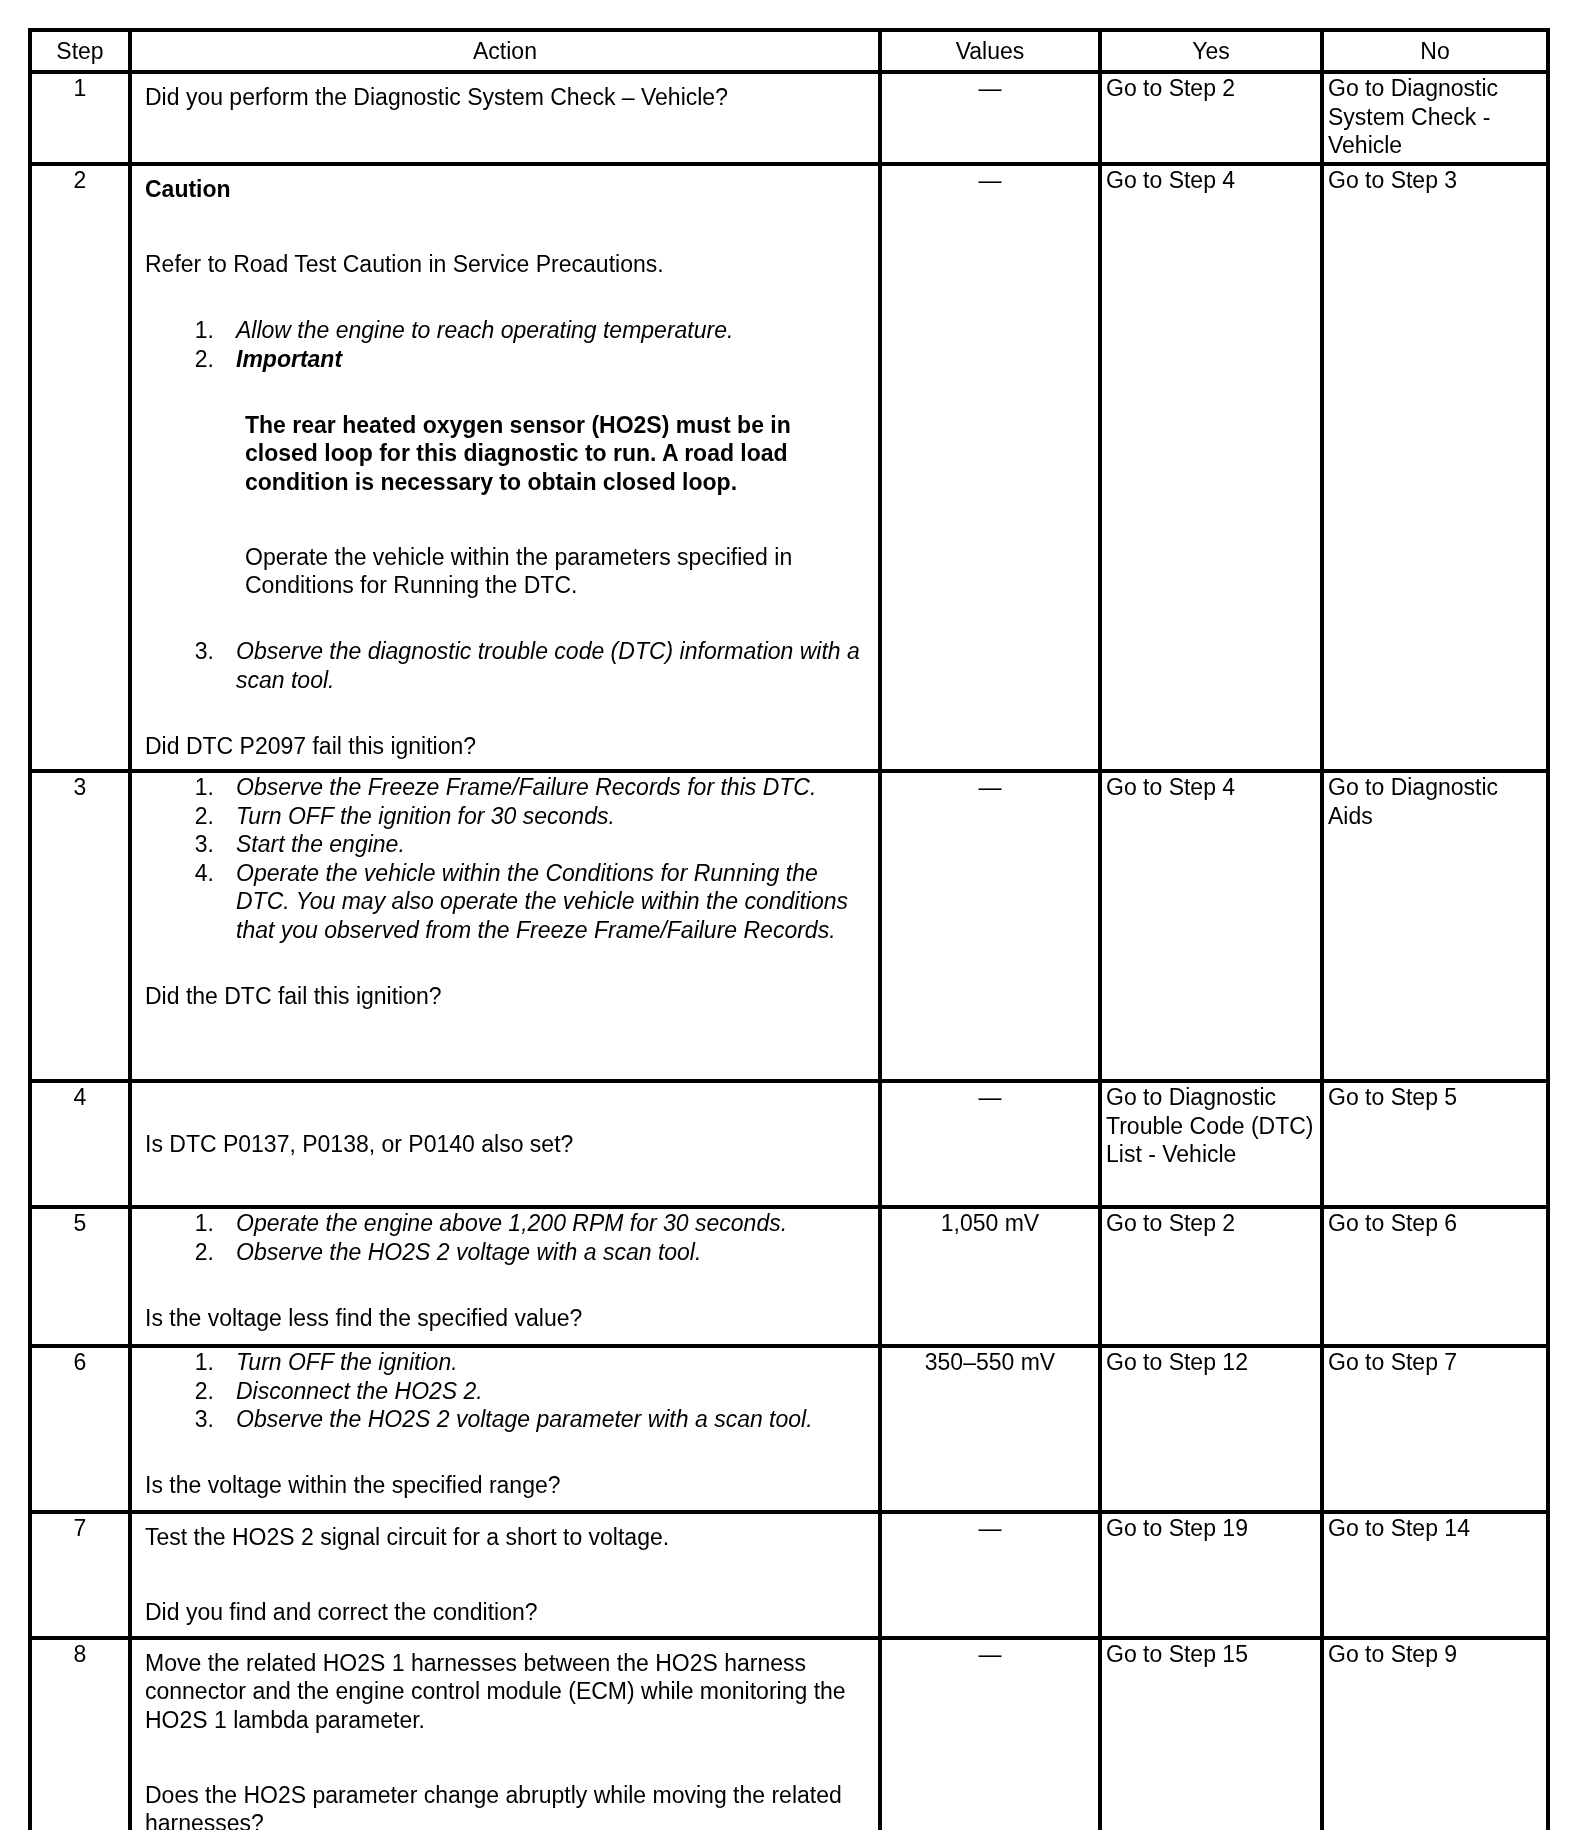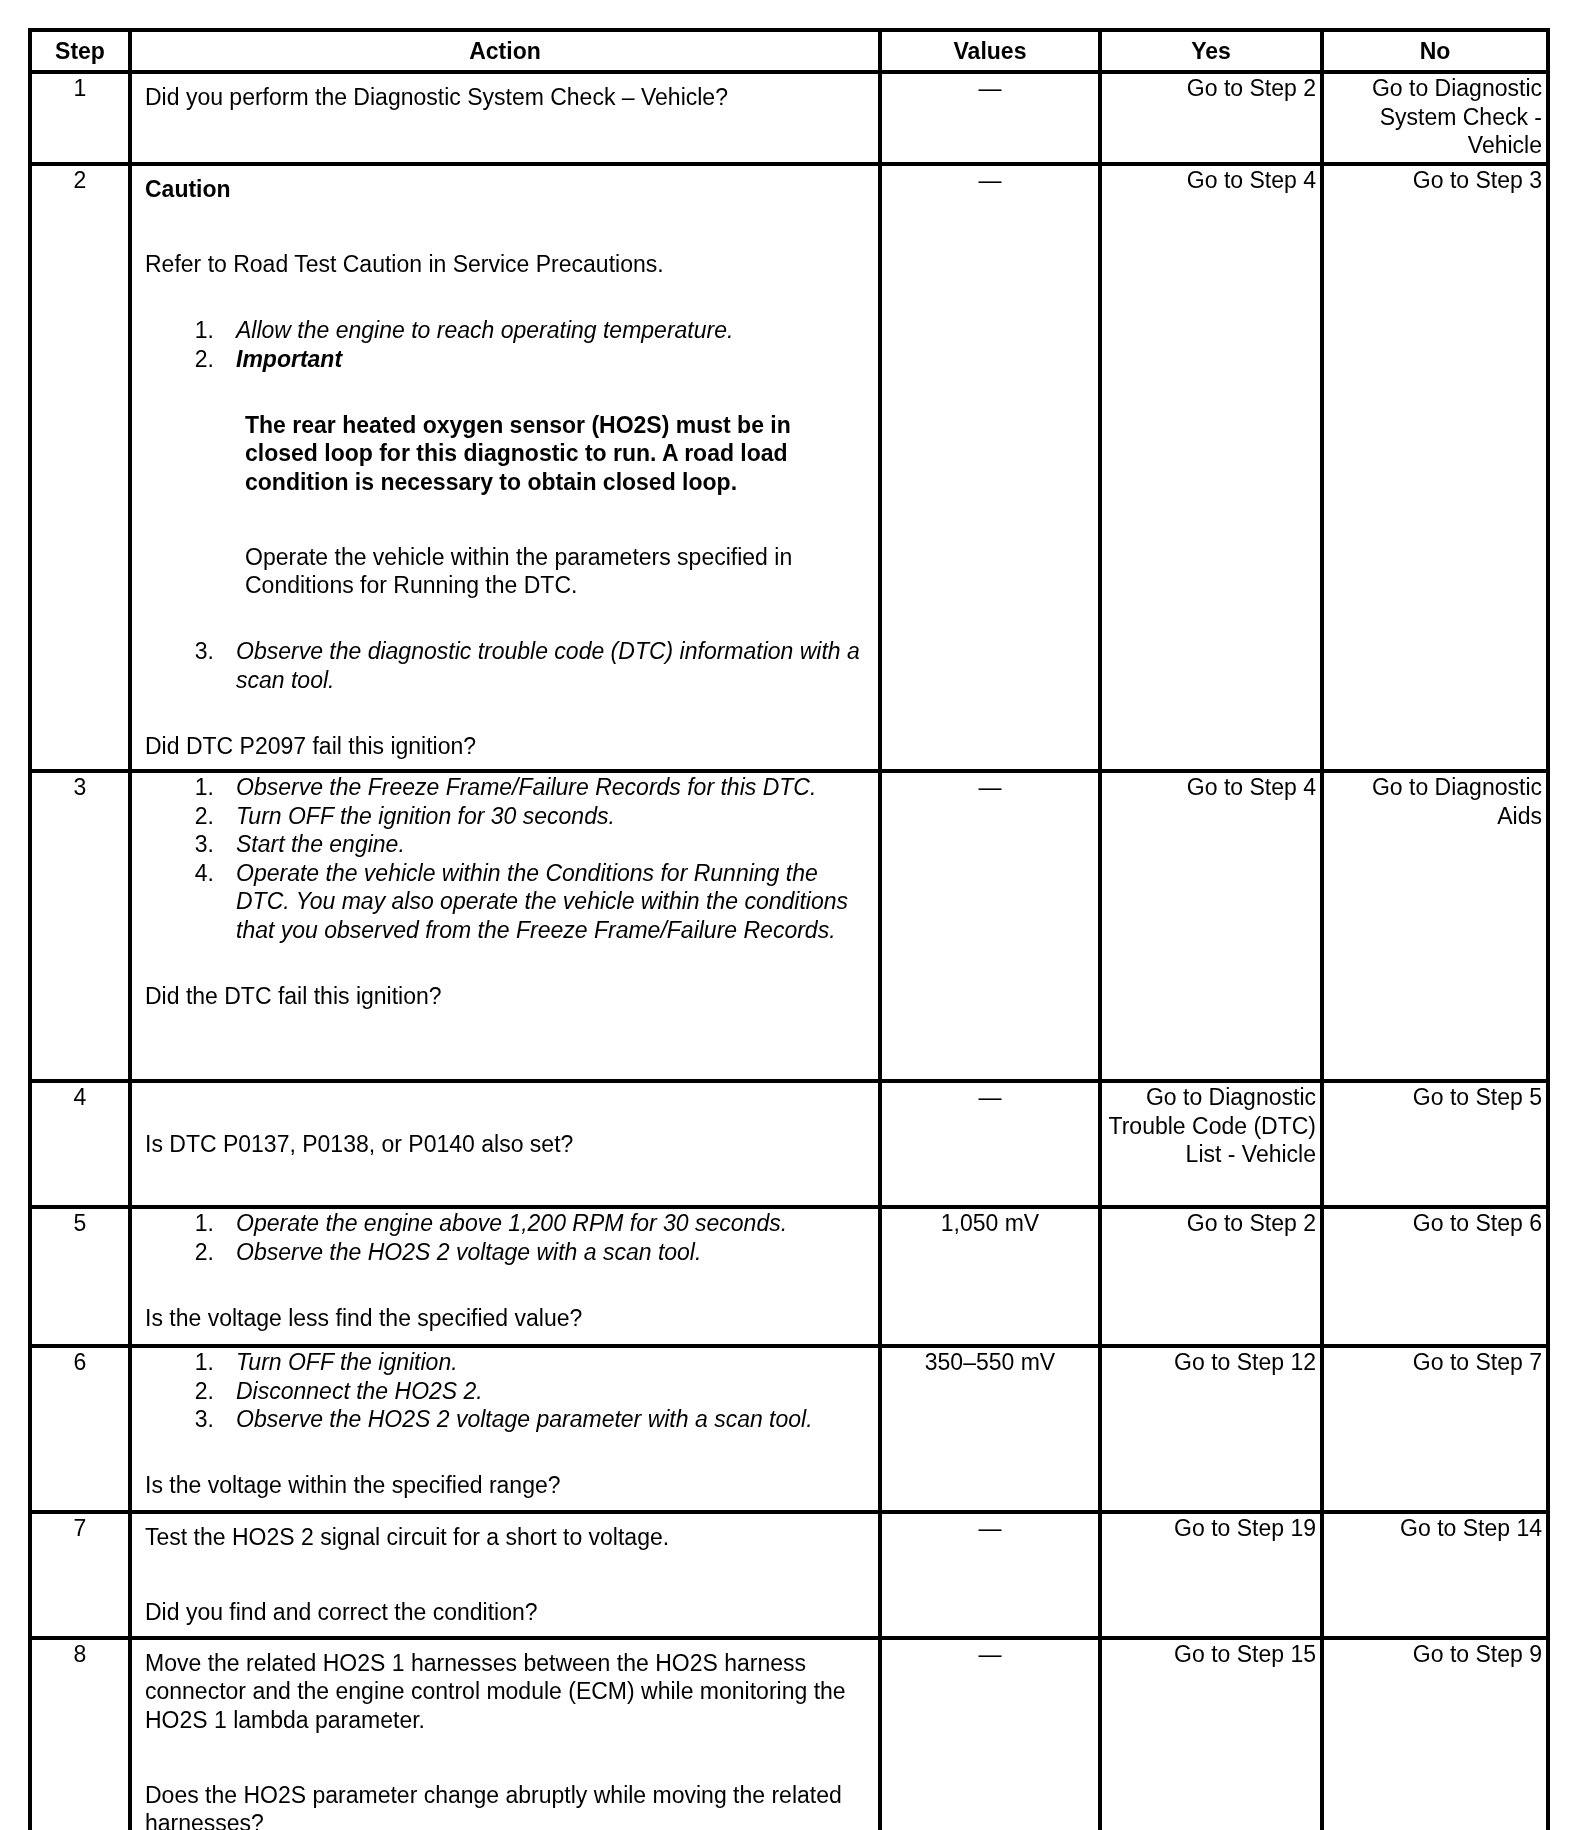--- a/index.html
+++ b/index.html
@@ -1,27 +1,27 @@
 <!DOCTYPE html>
 <html><head>
 <meta charset="utf-8">
 <style>
   html, body { margin:0; padding:0; background:#fff; }
   body { width:1584px; height:1830px; position:relative; font-family:"Liberation Sans", sans-serif; color:#000; }
   table.diag { position:absolute; left:28px; top:28px; width:1522px; border-collapse:collapse; table-layout:fixed; font-size:23px; line-height:28.5px; }
   table.diag th, table.diag td { border:4px solid #000; padding:0 4px; vertical-align:top; }
-  table.diag th { font-weight:bold; text-align:center; height:38px; vertical-align:middle; font-size:23px;margin-top:12px; }
+  table.diag th { font-weight:normal; text-align:center; height:38px; vertical-align:middle; font-size:23px;margin-top:12px; }
   col.c-step { width:100px; }
   col.c-action { width:750px; }
   col.c-values { width:220px; }
   col.c-yes { width:222px; }
   col.c-no { width:226px; }
   td.step { text-align:center; vertical-align:middle; }
   td.values { text-align:center; vertical-align:middle; }
-  td.yes, td.no { text-align:right; vertical-align:bottom; padding-bottom:2px; }
+  td.yes, td.no { text-align:left; vertical-align:bottom; padding-bottom:2px; }
   td.action { padding:2px 4px 2px 4px; }
   .p { margin:9px; }
   .gap { height:28.5px; }
   .b { font-weight:bold; }
   .li { display:flex; }
   .li .n { width:100px; text-align:right; padding-right:22px; flex:none; box-sizing:border-box; }
   .li .t { flex:1;font-style:italic; }
   .ind { padding-left:100px; }
 </style>
 </head>

